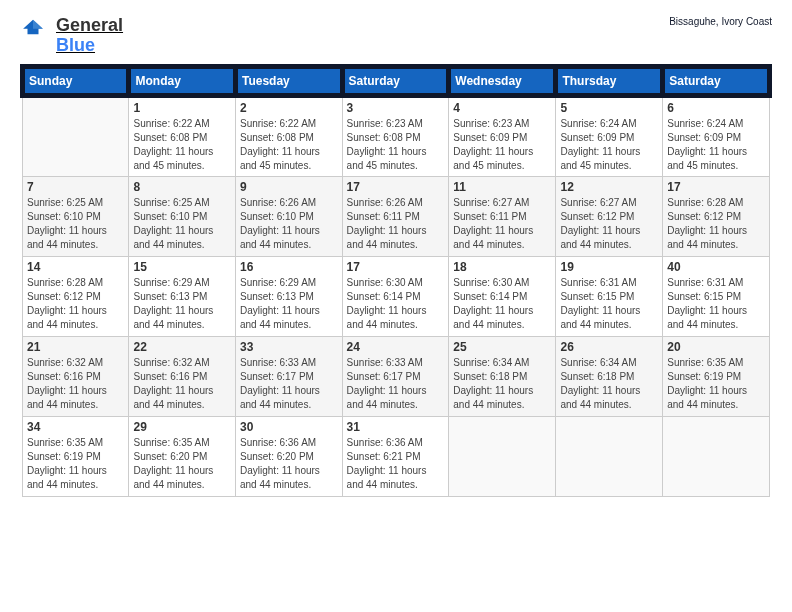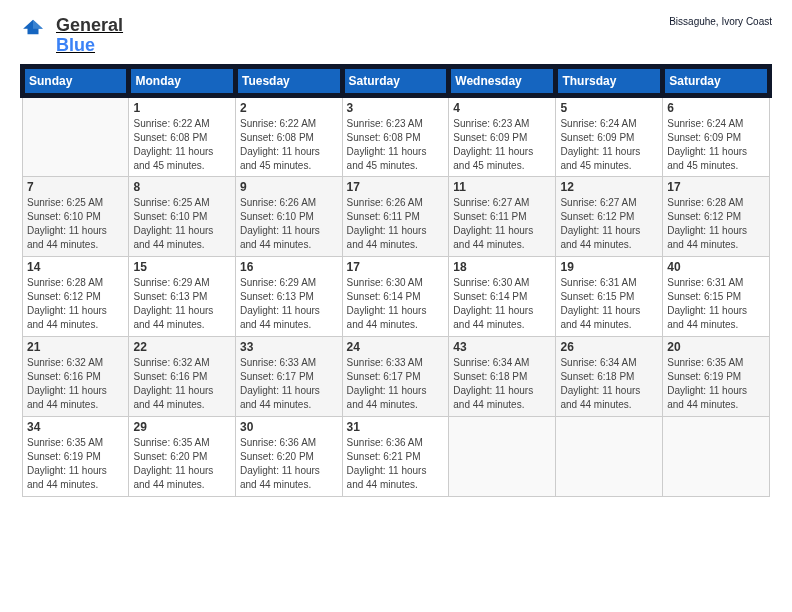--- a/index.html
+++ b/index.html
@@ -303,21 +303,21 @@
 and 44 minutes.</div>
           </td>
           <td>
             <span class="day-num">24</span>
             <div class="day-info" style="white-space: pre-line;">Sunrise: 6:33 AM
 Sunset: 6:17 PM
 Daylight: 11 hours
 and 44 minutes.</div>
           </td>
           <td>
-            <span class="day-num">43</span>
+            <span class="day-num">25</span>
             <div class="day-info" style="white-space: pre-line;">Sunrise: 6:34 AM
 Sunset: 6:18 PM
 Daylight: 11 hours
 and 44 minutes.</div>
           </td>
           <td>
             <span class="day-num">26</span>
             <div class="day-info" style="white-space: pre-line;">Sunrise: 6:34 AM
 Sunset: 6:18 PM
 Daylight: 11 hours

